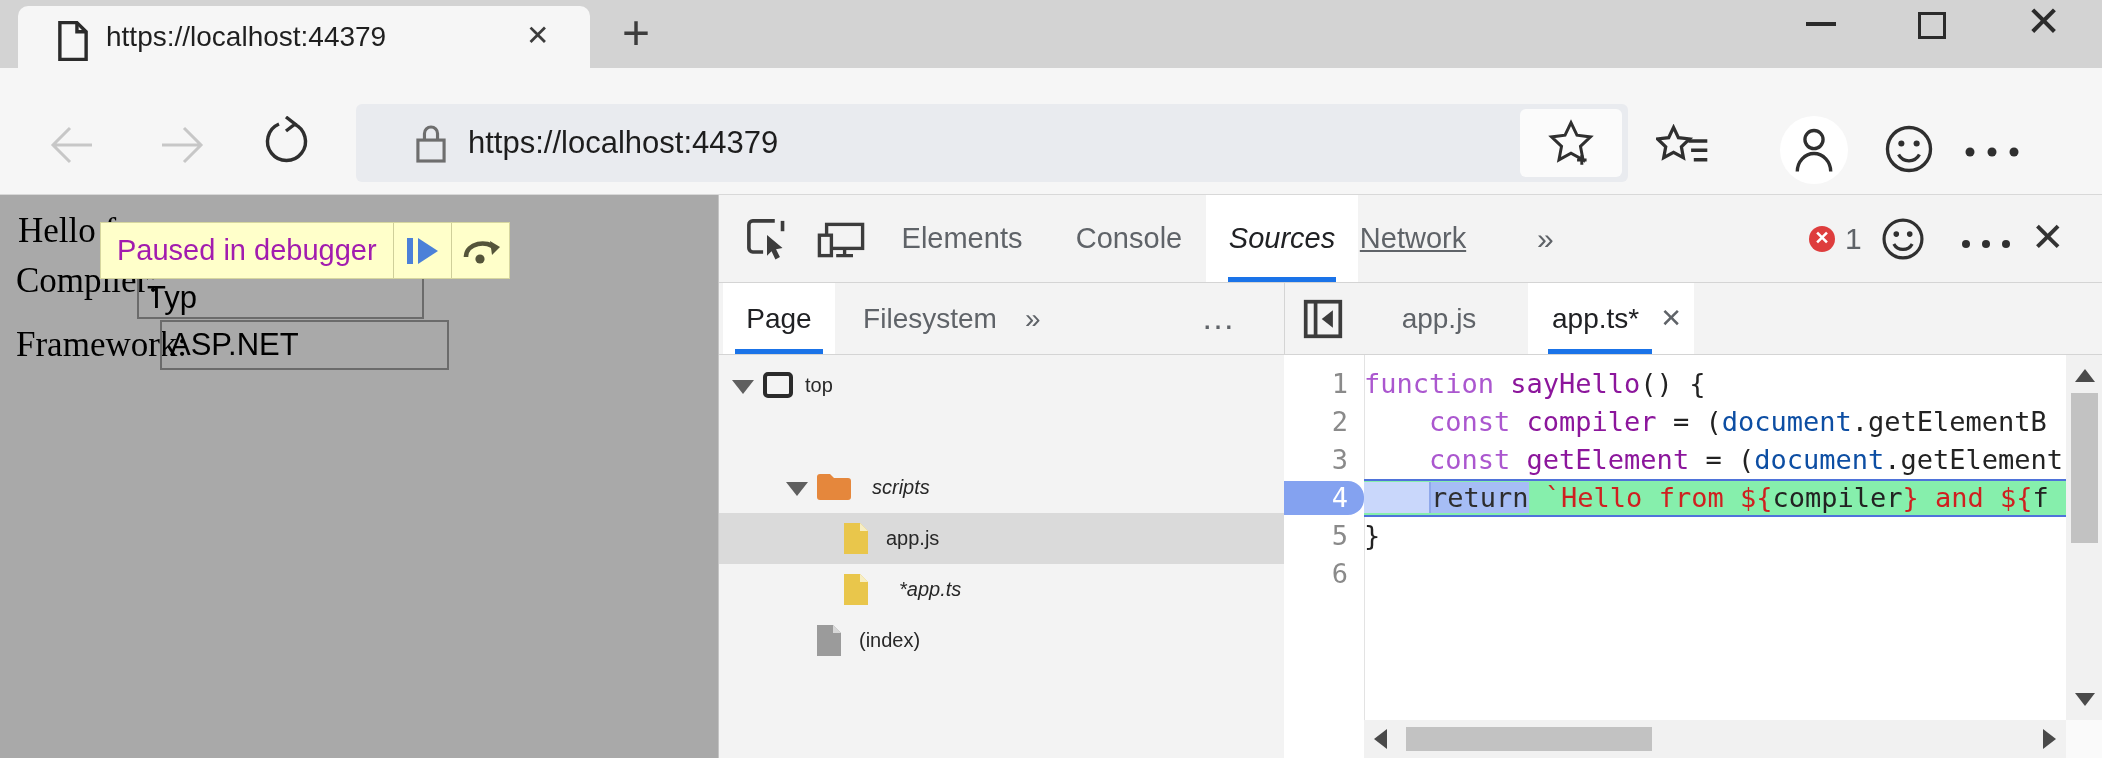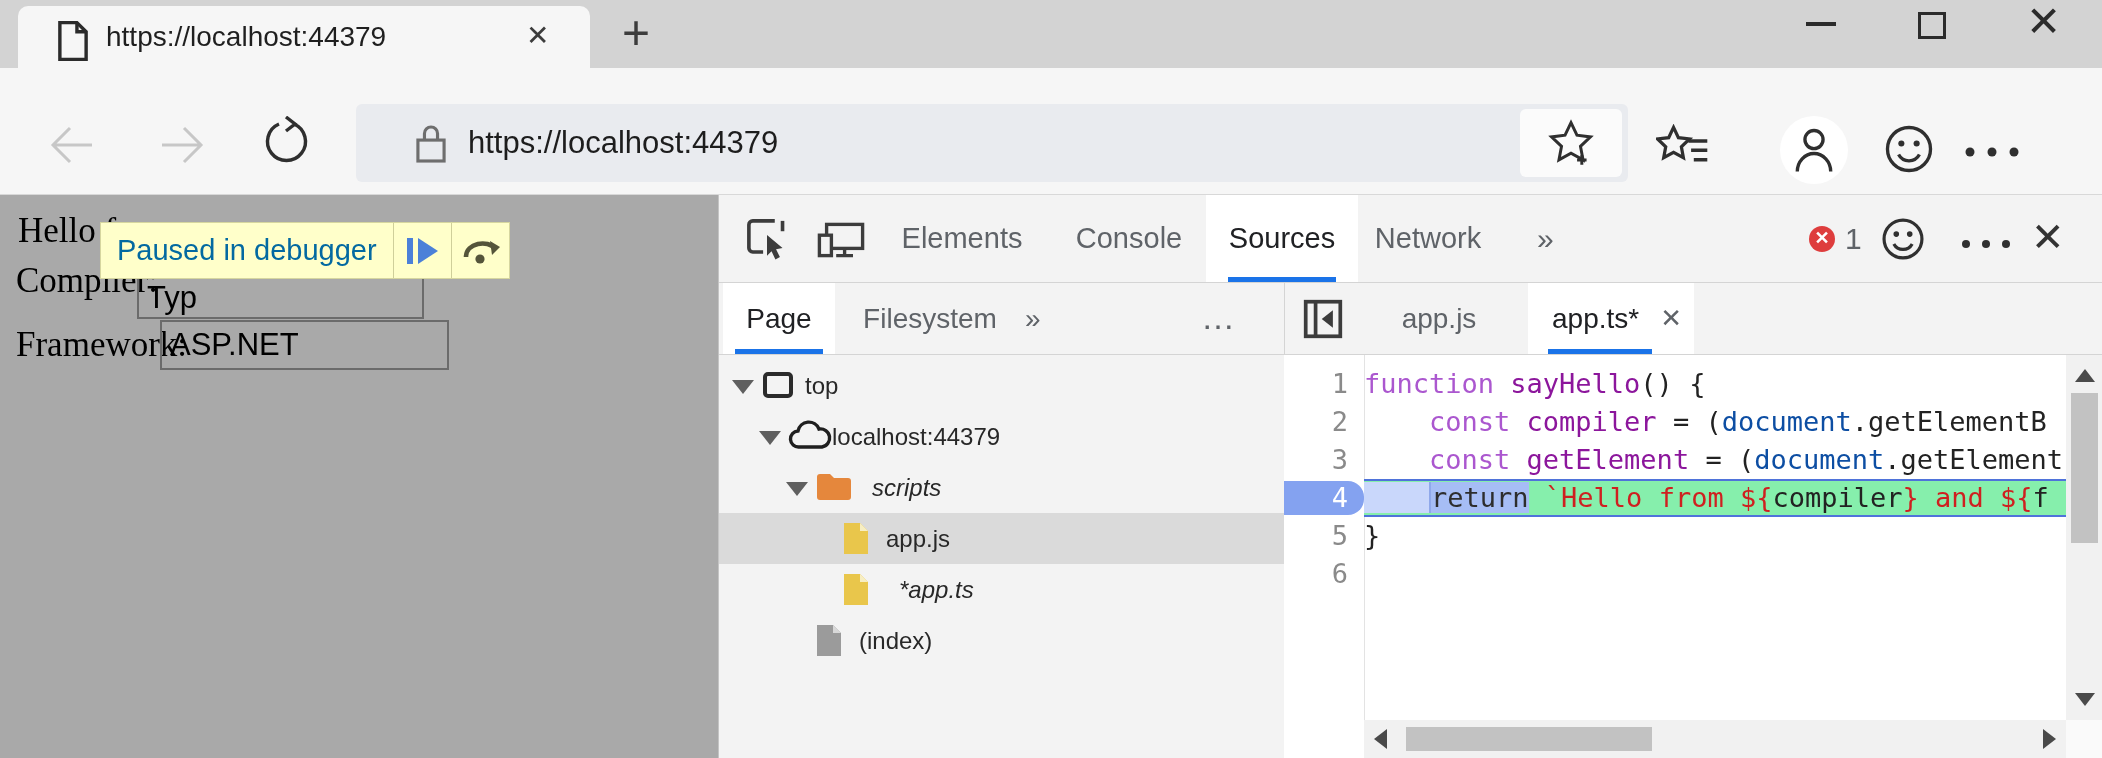--- a/index.html
+++ b/index.html
@@ -31,44 +31,44 @@
   .profile-btn { position:absolute; left:1780px; top:48px; width:68px; height:68px; background:#ffffff; border-radius:50%; }
   .profile-btn svg { position:absolute; left:13px; top:11px; }
   .smiley-tb { position:absolute; left:1884px; top:56px; }
   .dots-tb { position:absolute; left:1962px; top:76px; }
 
   
   .content { position:absolute; left:0; top:195px; width:2102px; height:563px; }
   .page { position:absolute; left:0; top:0; width:718px; height:563px; background:#a9a9a9; font-family:"Liberation Serif", serif; color:#000; }
   .hello { position:absolute; left:18px; top:16px; font-size:35px; }
   .dbg-bar { position:absolute; left:100px; top:27px; height:57px; display:flex; background:#ffffca; border:1px solid #d6d69f; font-family:"Liberation Sans", sans-serif; z-index:5; }
-  .dbg-label { padding:0 16px; line-height:55px; font-size:29px; color:#0369a1; white-space:nowrap; }
+  .dbg-label { padding:0 16px; line-height:55px; font-size:29px; color:#a21caf; white-space:nowrap; }
   .dbg-btn { width:58px; position:relative; border-left:1px solid #cfcf9a; }
   .resume-bar { position:absolute; left:13px; top:15px; width:6px; height:26px; background:#4b80d8; }
   .resume-tri { position:absolute; left:24px; top:15px; width:0; height:0; border-left:20px solid #4b80d8; border-top:13px solid transparent; border-bottom:13px solid transparent; }
   .stepover svg { position:absolute; left:10px; top:12px; }
   .field-label { position:absolute; font-size:35px; }
   .lbl-compiler { left:16px; top:66px; }
   .lbl-framework { left:16px; top:130px; }
   .pg-input { position:absolute; background:transparent; border:2px solid #6b6b6b; font-family:"Liberation Sans", sans-serif; font-size:31px; color:#000; padding-left:8px; outline:none; }
   .in-compiler { left:137px; top:81px; width:287px; height:43px; }
   .in-framework { left:160px; top:125px; width:289px; height:50px; }
 
   
   .devtools { position:absolute; left:718px; top:0; width:1384px; height:563px; background:#f3f3f3; border-left:1px solid #c4c4c4; color:#5f6368; }
   .dt-toolbar { position:absolute; left:0; top:0; width:1384px; height:88px; border-bottom:1px solid #d4d4d4; }
   .dt-tab { position:absolute; top:0; height:87px; line-height:87px; text-align:center; font-size:29px; color:#5f6368; }
-  .dt-tab.active { background:#fff; color:#202124; }
+  .dt-tab.active { background:#fff; color:#202124;font-style:italic; }
   .dt-tab.active::after { content:""; position:absolute; left:22px; right:22px; bottom:0; height:5px; background:#1a73e8; }
   .t-inspect { position:absolute; left:26px; top:22px; }
   .t-device { position:absolute; left:98px; top:24px; }
   .t-elements { left:172px; width:142px; }
   .t-console { left:348px; width:124px; }
   .t-sources { left:487px; width:152px; }
-  .t-network { left:643px; width:132px; }
+  .t-network { left:628px; width:132px;text-decoration:underline; }
   .t-more { position:absolute; left:818px; top:0; height:87px; line-height:87px; font-size:30px; }
   .err-badge { position:absolute; left:1090px; top:31px; width:26px; height:26px; background:#de3d3d; border-radius:50%; color:#fff; font-size:18px; font-weight:bold; text-align:center; line-height:25px; }
   .err-count { position:absolute; left:1126px; top:0; height:87px; line-height:87px; font-size:30px; color:#5f6368; }
   .smiley-dt { position:absolute; left:1162px; top:22px; }
   .dots-dt { position:absolute; left:1240px; top:40px; }
   .dt-close { position:absolute; left:1312px; top:0; height:87px; line-height:84px; font-size:40px; color:#333; }
 
   .dt-subbar { position:absolute; left:0; top:88px; width:1384px; height:72px; border-bottom:1px solid #d4d4d4; }
   .pane-divider { position:absolute; left:565px; top:88px; width:1px; height:475px; background:#d4d4d4; }
   .sub-tab { position:absolute; top:0; height:71px; line-height:71px; text-align:center; font-size:28px; color:#5f6368; }
@@ -84,21 +84,21 @@
   .et-appts { left:809px; width:166px; background:#fff; color:#202124; padding-left:24px; }
   .et-appts::after { content:""; position:absolute; left:20px; right:42px; bottom:0; height:5px; background:#1a73e8; }
   .et-close { position:absolute; right:12px; top:0; font-size:26px; color:#5f6368; }
 
   
   .navigator { position:absolute; left:0; top:160px; width:565px; height:403px; overflow:hidden; }
   .tree-row { position:absolute; left:0; width:565px; height:51px; }
   .tree-row.selected { background:#dadada; }
   .tw-arrow { position:absolute; top:20px; width:0; height:0; border-left:11px solid transparent; border-right:11px solid transparent; border-top:14px solid #5f5f5f; }
   .tw-icon { position:absolute; top:8px; }
-  .tw-label { position:absolute; top:0; height:51px; line-height:51px; font-size:24px; color:#282828; white-space:nowrap; }
+  .tw-label { position:absolute; top:0; height:51px; line-height:51px; font-size:20px; color:#282828; white-space:nowrap; }
   .tw-label.it { font-style:italic;margin-left:13px; }
 
   
   .editor { position:absolute; left:565px; top:160px; width:819px; height:403px; background:#fff; font-family:"DejaVu Sans Mono", monospace; }
   .gutter-line { position:absolute; left:80px; top:0; width:1px; height:365px; background:#e3e3e3; }
   .code-area { position:absolute; left:0; top:10px; width:782px; }
   .code-row { display:flex; height:38px; }
   .gut { width:80px; padding-right:16px; text-align:right; font-size:27px; line-height:38px; color:#8a8a8a; flex:none; }
   .code { flex:1; font-size:27px; line-height:38px; white-space:pre; overflow:hidden; color:#222; }
   .code-row.paused .code { background:#86efac; border-top:2px solid #4f73da; border-bottom:2px solid #4f73da; line-height:34px; }
@@ -288,27 +288,20 @@
     <div class="pane-divider"></div>
 
     <div class="navigator" id="tree">
         <div class="tree-row" style="top: 5px;">
           <span class="tw-arrow" style="left: 13px;"></span>
           <span class="tw-icon" style="left: 42px;"><svg width="34" height="34" viewBox="0 0 34 34">
               <rect x="4" y="6" width="26" height="22" rx="3" fill="none" stroke="#2b2b2b" stroke-width="4"></rect>
             </svg></span>
           <span class="tw-label" style="left: 86px;">top</span>
         </div>
-        <div class="tree-row" style="top: 56px;">
-          <span class="tw-arrow" style="left: 40px;"></span>
-          <span class="tw-icon" style="left: 69px;"><svg width="44" height="34" viewBox="0 0 44 34">
-              <path d="M11 28 a8 8 0 0 1 -1 -16 a11 11 0 0 1 21 -2 a8.5 8.5 0 0 1 3 18 z" fill="none" stroke="#1f1f1f" stroke-width="3.4"></path>
-            </svg></span>
-          <span class="tw-label" style="left: 113px;">localhost:44379</span>
-        </div>
         <div class="tree-row" style="top: 107px;">
           <span class="tw-arrow" style="left: 67px;"></span>
           <span class="tw-icon" style="left: 96px;"><svg width="38" height="32" viewBox="0 0 38 32">
               <path d="M2 7 a3 3 0 0 1 3 -3 h10 l4 4 h14 a3 3 0 0 1 3 3 v16 a3 3 0 0 1 -3 3 H5 a3 3 0 0 1 -3 -3 z" fill="#e5873c"></path>
             </svg></span>
           <span class="tw-label it" style="left: 140px;">scripts</span>
         </div>
         <div class="tree-row selected" style="top: 158px;">
           <span class="tw-icon" style="left: 123px;"><svg width="28" height="35" viewBox="0 0 28 35">
               <path d="M2 2 h16 l8 8 v23 H2 z" fill="#e9c64b"></path>

